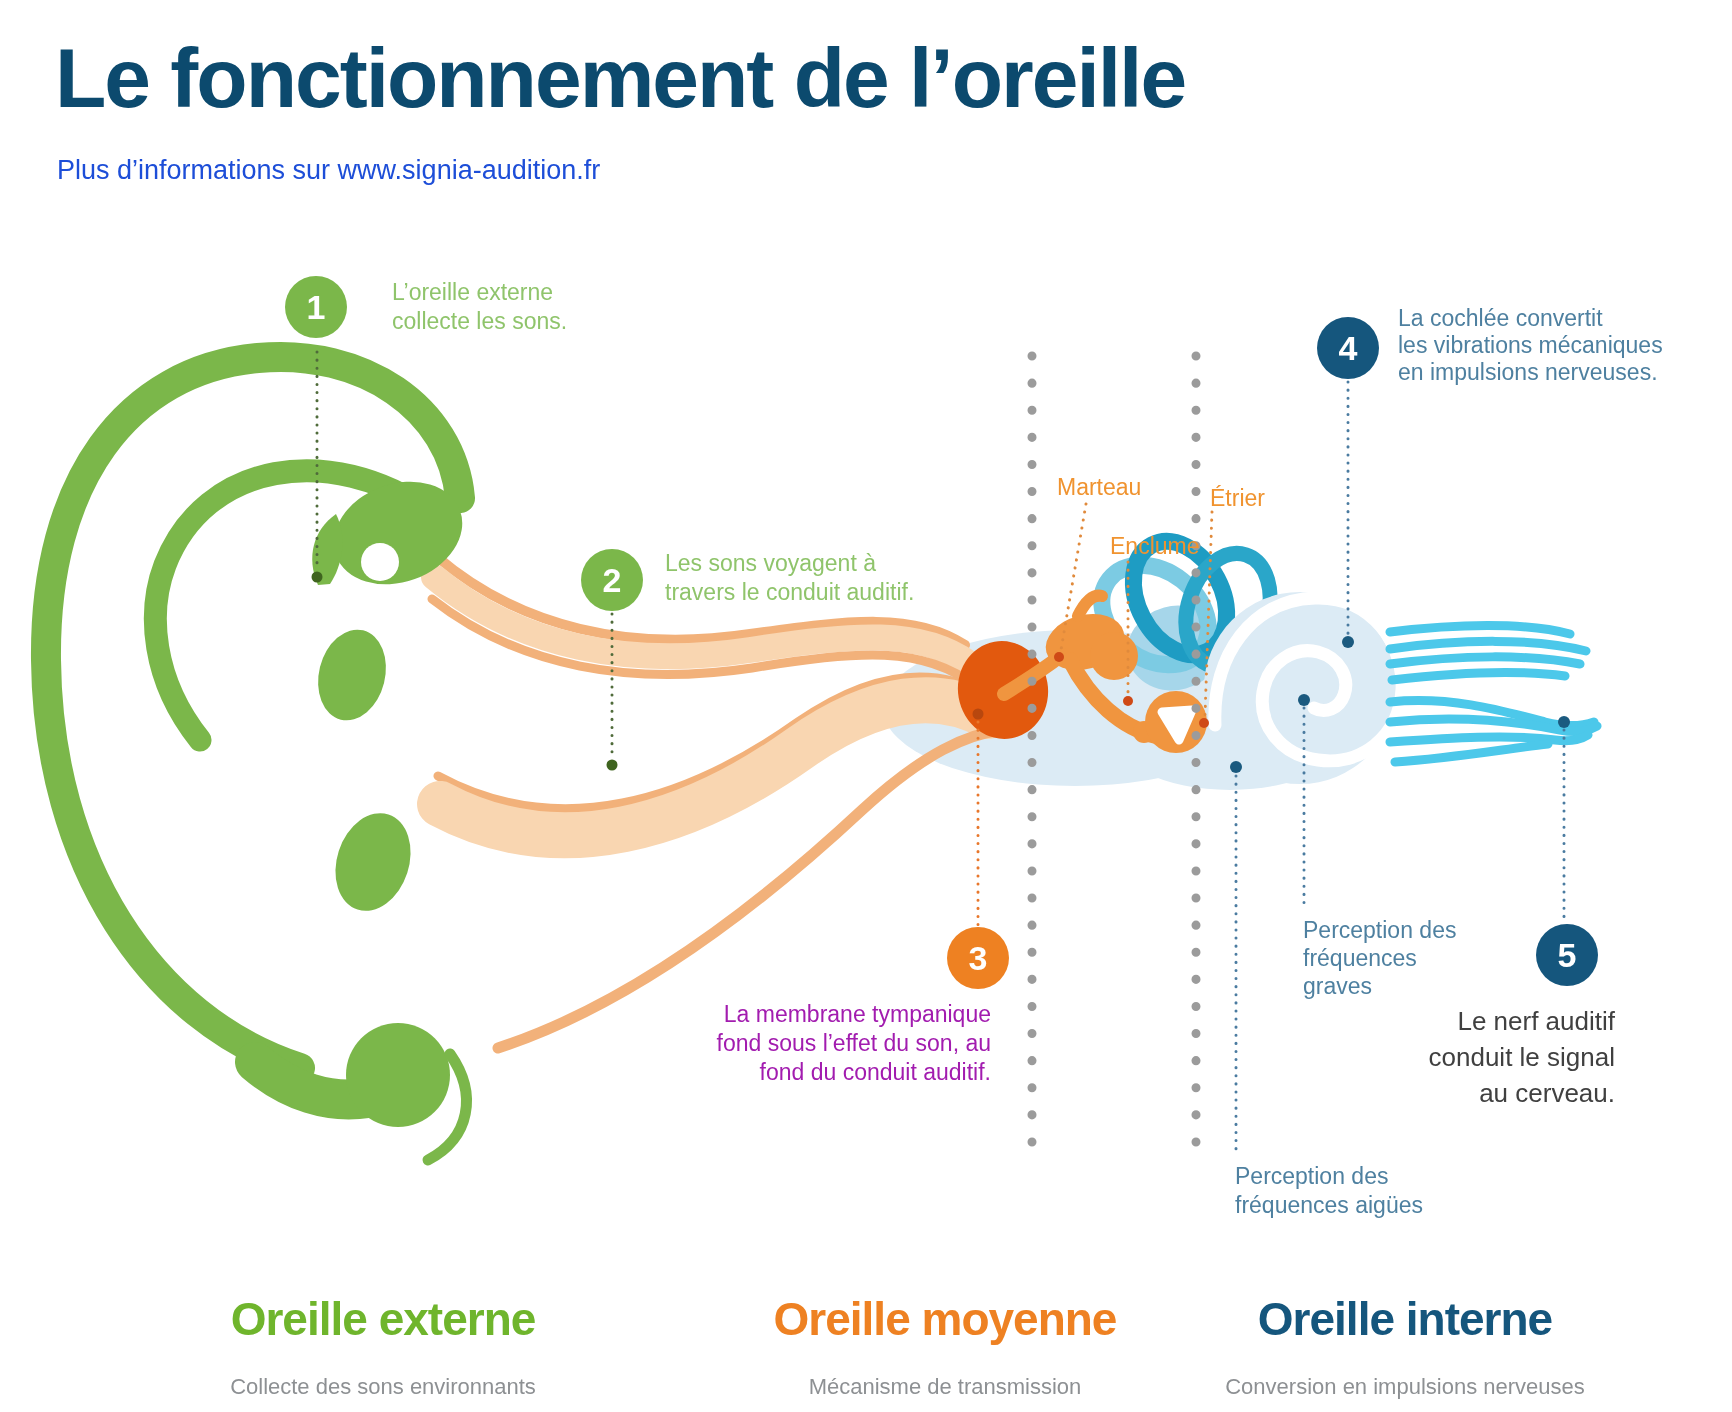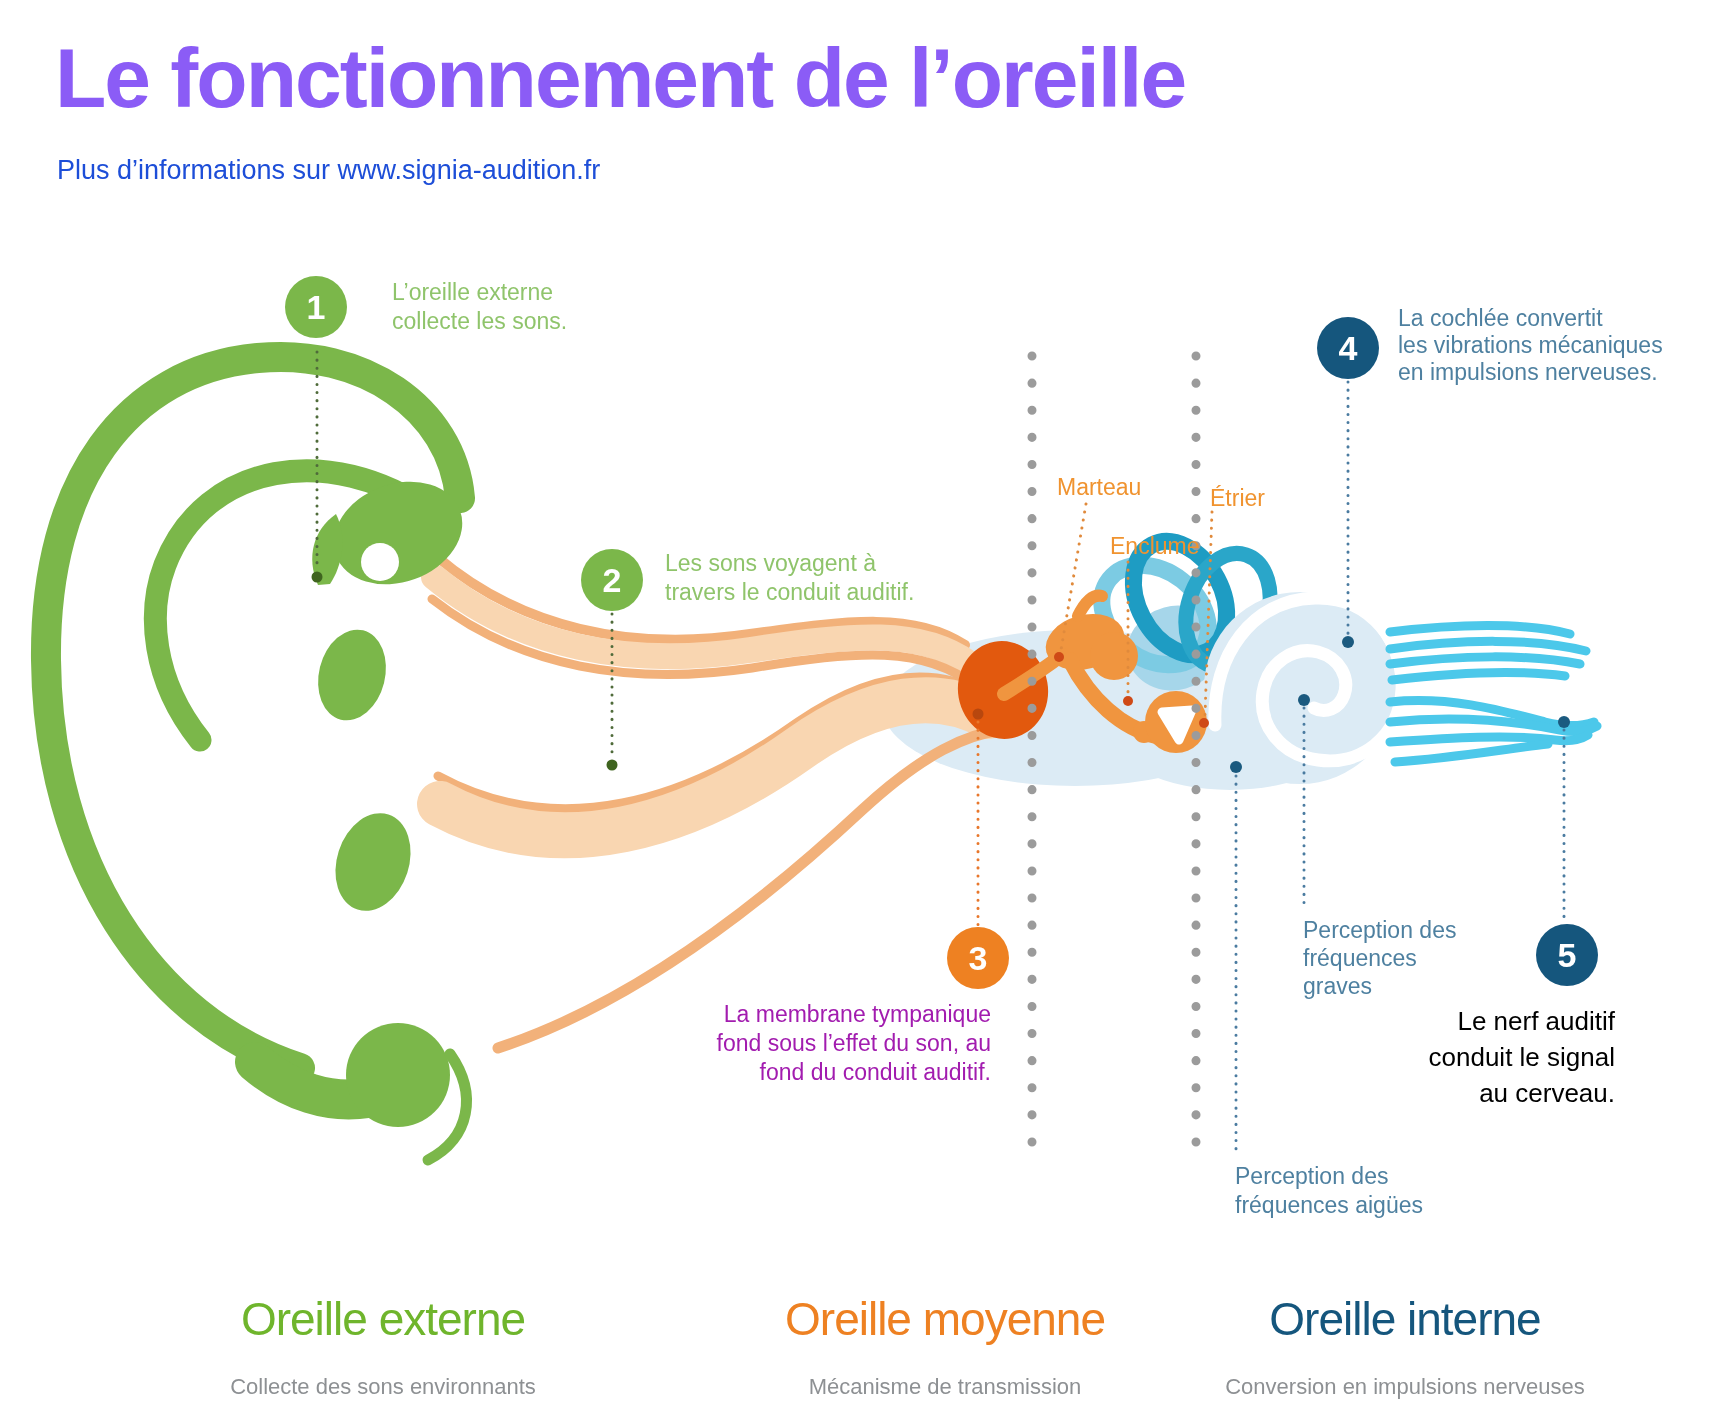--- a/index.html
+++ b/index.html
@@ -5,47 +5,47 @@
   html,body{margin:0;padding:0;background:#fff;}
   .stage{
     position:relative;width:1732px;height:1412px;background:#ffffff;overflow:hidden;
     font-family:"Liberation Sans",sans-serif;
   }
   .abs{position:absolute;}
   svg.art{position:absolute;left:0;top:0;width:1732px;height:1412px;}
 
   .page-title{
     left:55px;top:30px;width:1500px;
-    font-size:84px;font-weight:bold;letter-spacing:-2px;color:#8b5cf6;
+    font-size:84px;font-weight:bold;letter-spacing:-2px;color:#0c4a6e;
   }
   .page-subtitle{
     left:57px;top:155px;font-size:27px;color:#1d4ed8;letter-spacing:0;
   }
 
   .badge{
     border-radius:50%;color:#fff;font-weight:bold;font-size:34px;
     display:flex;align-items:center;justify-content:center;
     width:62px;height:62px;box-sizing:border-box;
   }
   .badge.green{background:#7bb74a;}
   .badge.orange{background:#ee8122;}
   .badge.blue{background:#15567d;}
 
   .ctext{font-size:23px;line-height:29px;}
   .ctext span{display:block;}
   .t-green{color:#8fc46b;}
   .t-orange{color:#a21caf;}
   .t-blue{color:#4e80a0;}
-  .t-blue-strong{color:#000000;}
+  .t-blue-strong{color:#404040;}
   .right{text-align:right;}
 
   .anat-label{font-size:23px;color:#f0932f;}
 
   .section{width:520px;text-align:center;}
-  .section .sec-title{font-size:46px;font-weight:normal;letter-spacing:-1px;}
+  .section .sec-title{font-size:46px;font-weight:bold;letter-spacing:-1px;}
   .section .sec-sub{font-size:22px;color:#8d9093;margin-top:28px;}
   .sec-green{color:#6fb52c;}
   .sec-orange{color:#ee8122;}
   .sec-blue{color:#15567d;}
 </style>
 </head>
 <body>
 
 <div class="stage">
 

